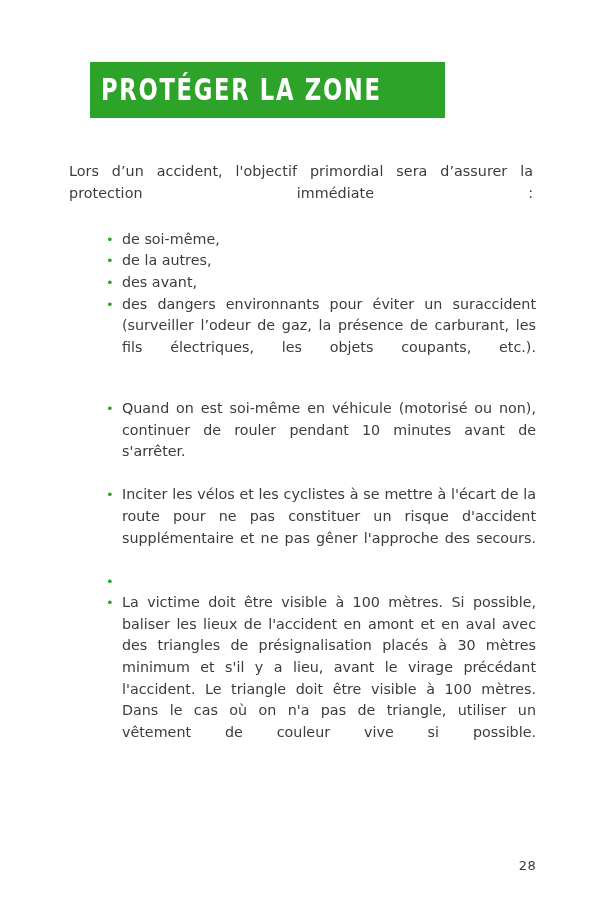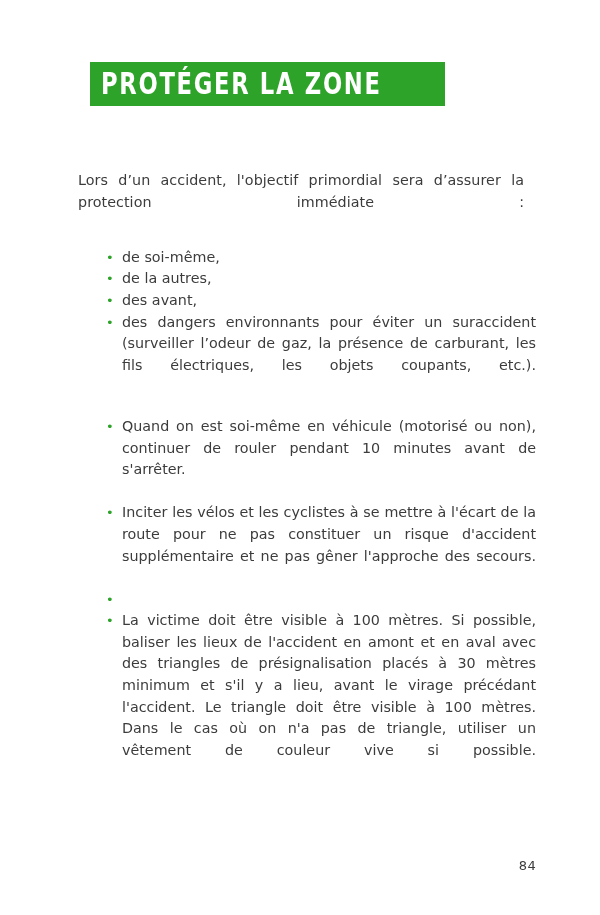--- a/index.html
+++ b/index.html
@@ -19,21 +19,21 @@
   .page {
     position: absolute;
     inset: 0;
   }
 
   
   .title-banner {
     position: absolute;
     left: 90px;
     top: 62px;
-    height: 44px;
+    height: 56px;
     padding: 0 10px 0 11px;
     background: #2EA329;
     display: flex;
     align-items: center;
     box-sizing: border-box;
   }
   .title-text {
     color: #ffffff;
     font-family: "DejaVu Sans Condensed", "Liberation Sans Narrow", "Liberation Sans", sans-serif;
     font-weight: bold;
@@ -47,21 +47,21 @@
 
   
   .body {
     position: absolute;
     left: 66px;
     top: 158px;
     width: 470px;
   }
 
   p.para {
-    margin: 12px;
+    margin: 3px;
     font-size: 14.3px;
     line-height: 21.6px;
     text-align: justify;
     text-justify: inter-word;
     color: #3c3c3c;
     letter-spacing: 0.05px;
   }
 
   
   .bullet-list {
@@ -179,15 +179,15 @@
         <span class="marker">•</span>
       </li>
       <li>
         <span class="marker">•</span>
         <span>La victime doit être visible à 100 mètres. Si possible, baliser les lieux de l'accident en amont et en aval avec des triangles de présignalisation placés à 30 mètres minimum et s'il y a lieu, avant le virage précédant l'accident. Le triangle doit être visible à 100 mètres. Dans le cas où on n'a pas de triangle, utiliser un vêtement de couleur vive si possible.</span>
       </li>
     </ul>
 
   </div>
 
-  <div class="page-number">84</div>
+  <div class="page-number">28</div>
 
 </div>
 
 </body></html>

